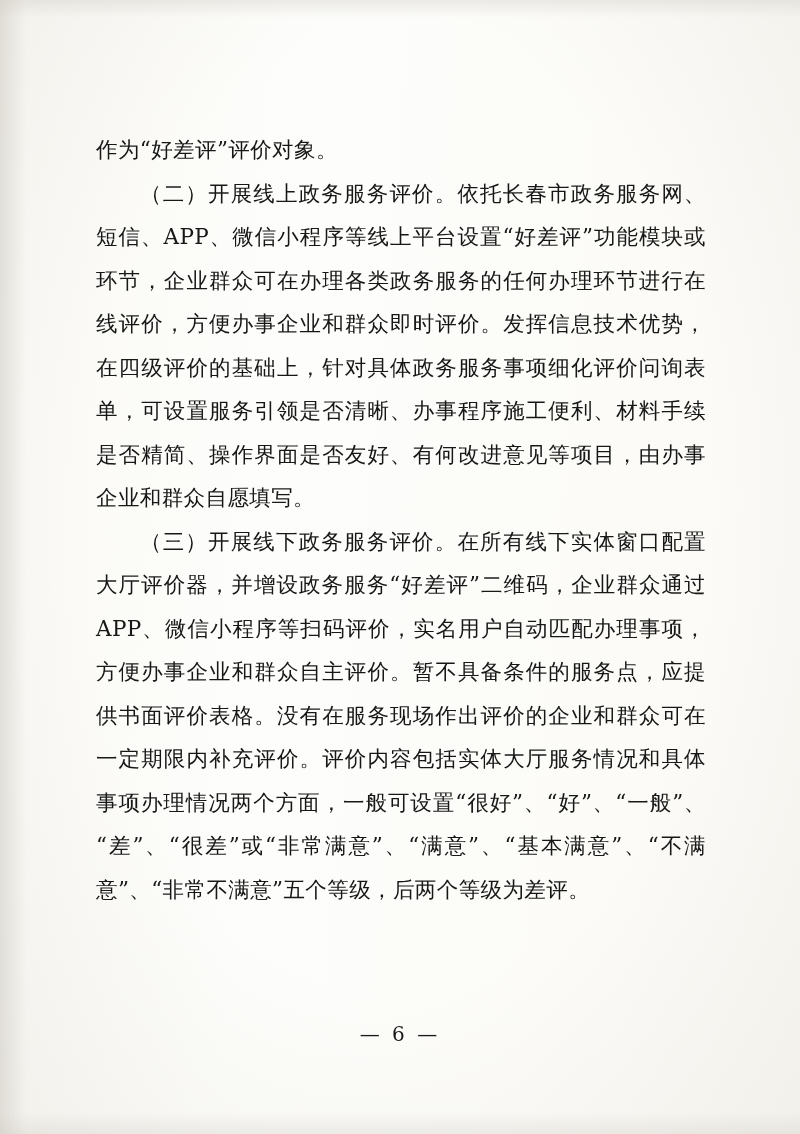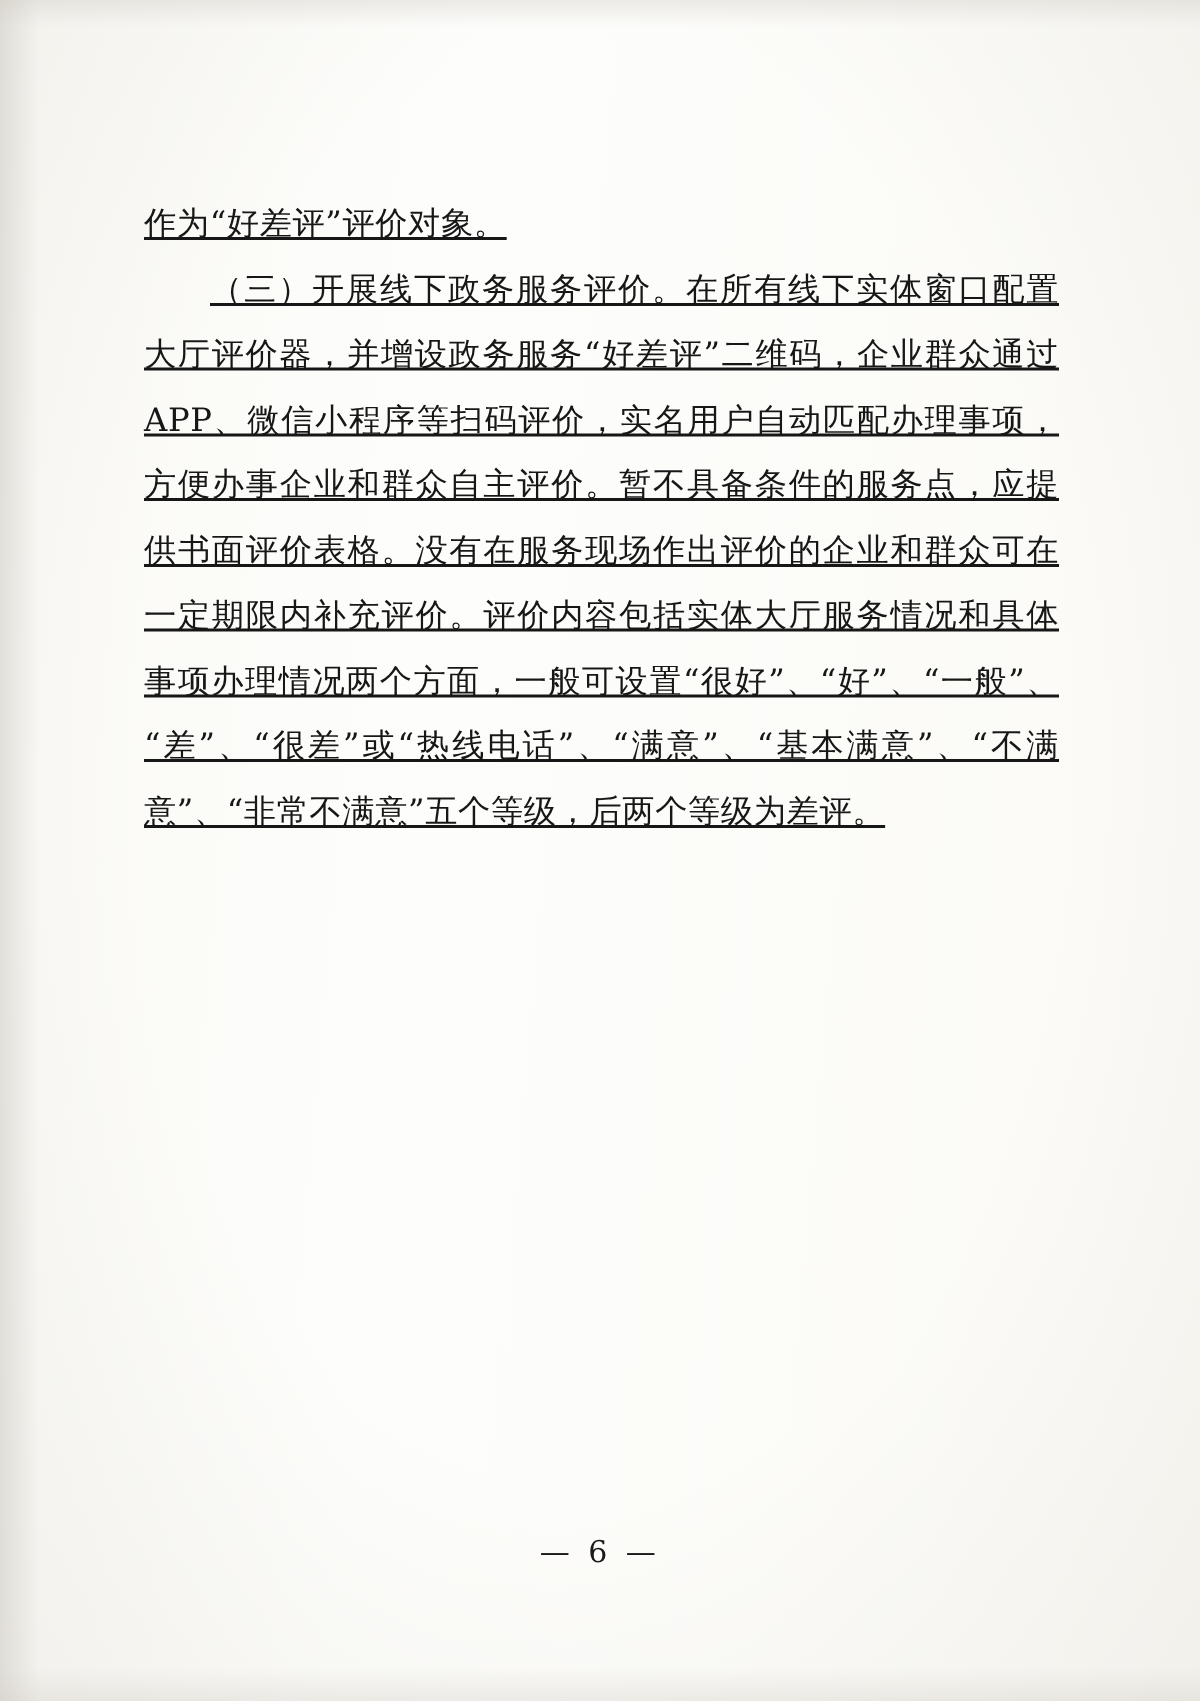--- a/index.html
+++ b/index.html
@@ -54,21 +54,20 @@
     color: #171717;
     font-size: 21.5px;
     line-height: 43.5px;
     letter-spacing: 0.4px;
     text-align: justify;
     text-justify: inter-ideograph;
   }
   .para {
     margin: 0;
     text-indent: 0;
-    text-decoration: underline;
   }
   .para + .para {
     margin-top: 0;
   }
   .indent {
     text-indent: 44px;
   }
   .page-number {
     position: absolute;
     left: 0;
@@ -87,19 +86,20 @@
 <body>
 
 <div class="page">
   <div class="paper-texture"></div>
   <div class="edge-shadow-top"></div>
   <div class="edge-shadow-left"></div>
   <div class="edge-shadow-bottom"></div>
 
   <div class="body-text">
     <p class="para">作为“好差评”评价对象。</p>
-    <p class="para indent">（三）开展线下政务服务评价。在所有线下实体窗口配置大厅评价器，并增设政务服务“好差评”二维码，企业群众通过 APP、微信小程序等扫码评价，实名用户自动匹配办理事项，方便办事企业和群众自主评价。暂不具备条件的服务点，应提供书面评价表格。没有在服务现场作出评价的企业和群众可在一定期限内补充评价。评价内容包括实体大厅服务情况和具体事项办理情况两个方面，一般可设置“很好”、“好”、“一般”、“差”、“很差”或“热线电话”、“满意”、“基本满意”、“不满意”、“非常不满意”五个等级，后两个等级为差评。</p>
+    <p class="para indent">（二）开展线上政务服务评价。依托长春市政务服务网、短信、APP、微信小程序等线上平台设置“好差评”功能模块或环节，企业群众可在办理各类政务服务的任何办理环节进行在线评价，方便办事企业和群众即时评价。发挥信息技术优势，在四级评价的基础上，针对具体政务服务事项细化评价问询表单，可设置服务引领是否清晰、办事程序施工便利、材料手续是否精简、操作界面是否友好、有何改进意见等项目，由办事企业和群众自愿填写。</p>
+    <p class="para indent">（三）开展线下政务服务评价。在所有线下实体窗口配置大厅评价器，并增设政务服务“好差评”二维码，企业群众通过 APP、微信小程序等扫码评价，实名用户自动匹配办理事项，方便办事企业和群众自主评价。暂不具备条件的服务点，应提供书面评价表格。没有在服务现场作出评价的企业和群众可在一定期限内补充评价。评价内容包括实体大厅服务情况和具体事项办理情况两个方面，一般可设置“很好”、“好”、“一般”、“差”、“很差”或“非常满意”、“满意”、“基本满意”、“不满意”、“非常不满意”五个等级，后两个等级为差评。</p>
   </div>
 
   <div class="page-number">
     <span class="pn-inner">— 6 —</span>
   </div>
 </div>
 
 </body></html>

